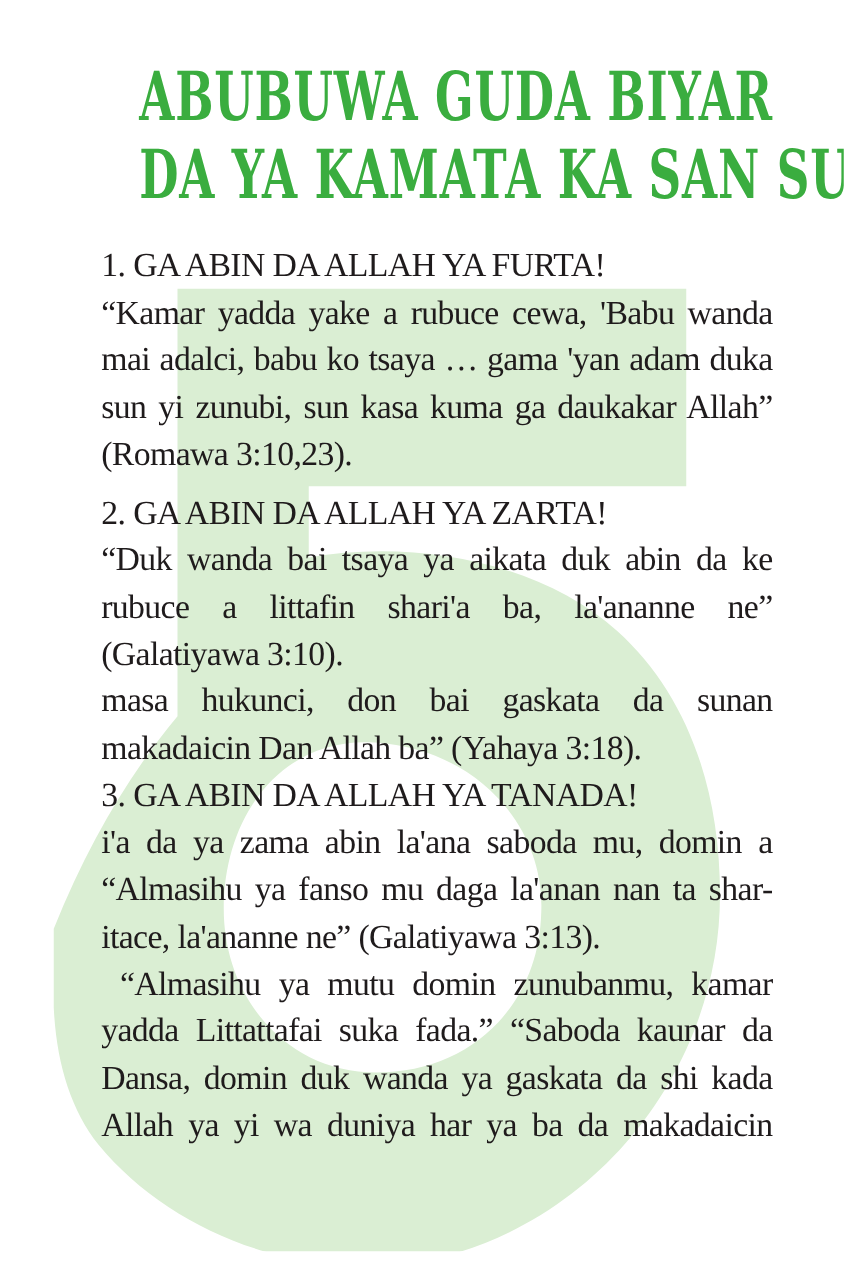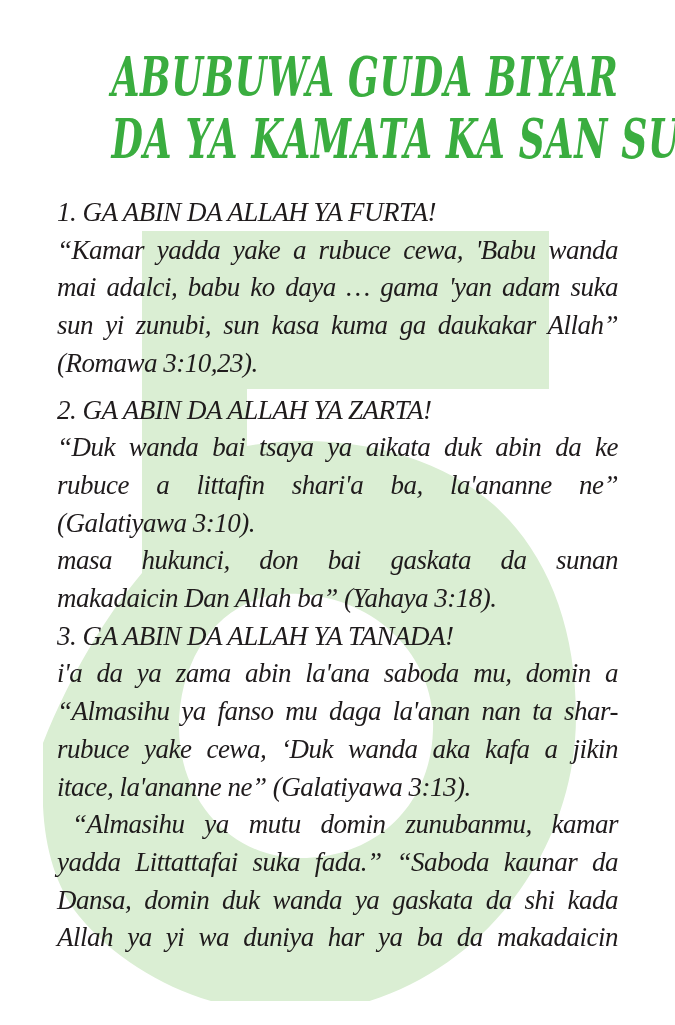--- a/index.html
+++ b/index.html
@@ -3,21 +3,20 @@
 <meta charset="utf-8">
 <style>
   html, body { margin: 0; padding: 0; }
   .page {
     position: relative;
     width: 675px;
     height: 1001px;
     background: #ffffff;
     overflow: hidden;
     font-family: "Liberation Serif", serif;
-    font-style: italic;
   }
   .watermark {
     position: absolute;
     left: 0; top: 0;
     width: 675px; height: 1025px;
     z-index: 0;
   }
   .title-line {
     position: absolute;
     left: 0;
@@ -41,20 +40,21 @@
     top: 194px;
     width: 561px;
     font-size: 27px;
     line-height: 37.7px;
     letter-spacing: -0.5px;
     z-index: 1;
   }
   .line {
     text-align: justify;
     text-align-last: justify;
+    margin-left: 24px;
   }
   .line.last { text-align-last: left; }
   .line.indent1 { text-indent: 15px; }
   .line.indent2 { text-indent: 45px; }
   .line.heading {
     text-align: left;
     text-align-last: left;
   }
   .line.heading.gap { margin-top: 9px; }
 </style>
@@ -78,33 +78,32 @@
              C229,858 179,798 179,727
              C179,652 226,589 300,594 Z"></path>
   </svg>
 
   <div class="title-line l1" style="color: rgb(58, 173, 63);">ABUBUWA GUDA BIYAR</div>
   <div class="title-line l2" style="color: rgb(58, 173, 63);">DA YA KAMATA KA SAN SU</div>
 
   <div class="content" style="color: rgb(31, 27, 28);">
       <div class="line heading">1. GA ABIN DA ALLAH YA FURTA!</div>
       <div class="line">“Kamar yadda yake a rubuce cewa, 'Babu wanda</div>
-      <div class="line">mai adalci, babu ko daya … gama 'yan adam suka</div>
+      <div class="line">mai adalci, babu ko tsaya … gama 'yan adam duka</div>
       <div class="line">sun yi zunubi, sun kasa kuma ga daukakar Allah”</div>
       <div class="line last">(Romawa 3:10,23).</div>
       <div class="line heading gap">2. GA ABIN DA ALLAH YA ZARTA!</div>
       <div class="line">“Duk wanda bai tsaya ya aikata duk abin da ke</div>
       <div class="line">rubuce a littafin shari'a ba, la'ananne ne”</div>
       <div class="line last">(Galatiyawa 3:10).</div>
       <div class="line">masa hukunci, don bai gaskata da sunan</div>
       <div class="line last">makadaicin Dan Allah ba” (Yahaya 3:18).</div>
       <div class="line heading">3. GA ABIN DA ALLAH YA TANADA!</div>
       <div class="line">i'a da ya zama abin la'ana saboda mu, domin a</div>
       <div class="line">“Almasihu ya fanso mu daga la'anan nan ta shar-</div>
-      <div class="line">rubuce yake cewa, ‘Duk wanda aka kafa a jikin</div>
       <div class="line last">itace, la'ananne ne” (Galatiyawa 3:13).</div>
       <div class="line indent1">“Almasihu ya mutu domin zunubanmu, kamar</div>
       <div class="line">yadda Littattafai suka fada.” “Saboda kaunar da</div>
       <div class="line">Dansa, domin duk wanda ya gaskata da shi kada</div>
       <div class="line">Allah ya yi wa duniya har ya ba da makadaicin</div>
     </div>
 
 </div>
 
 </body></html>

